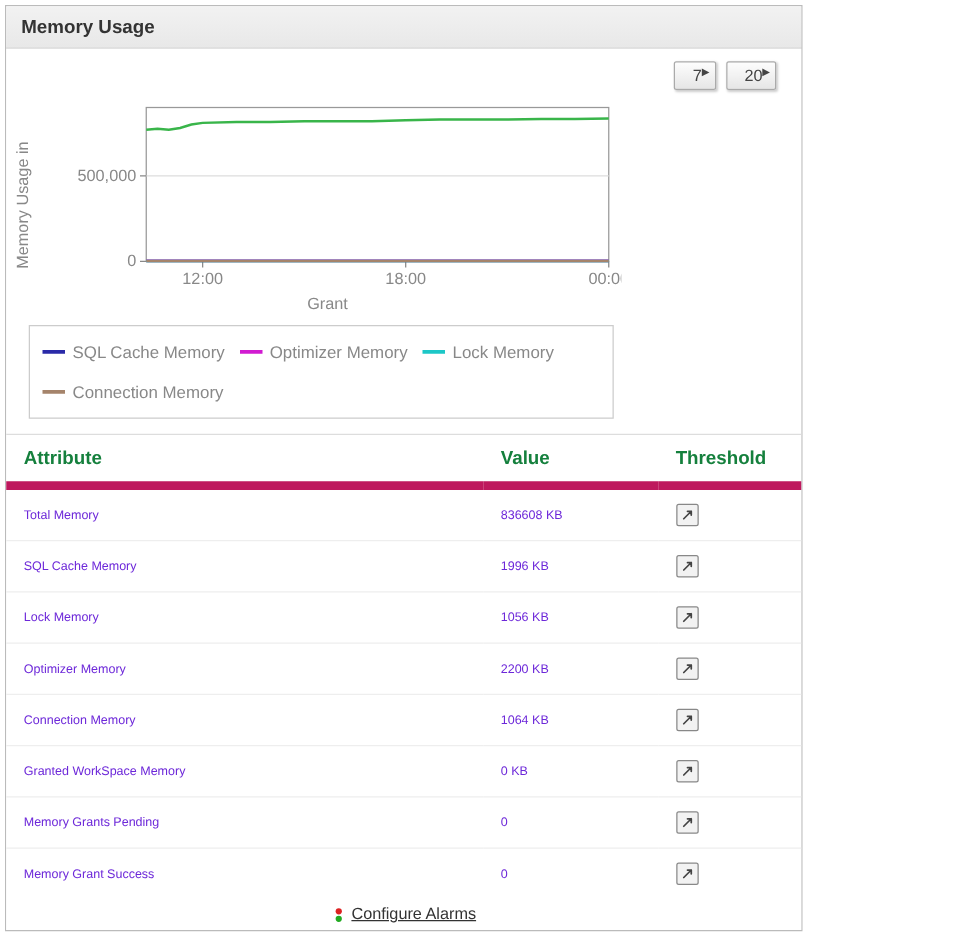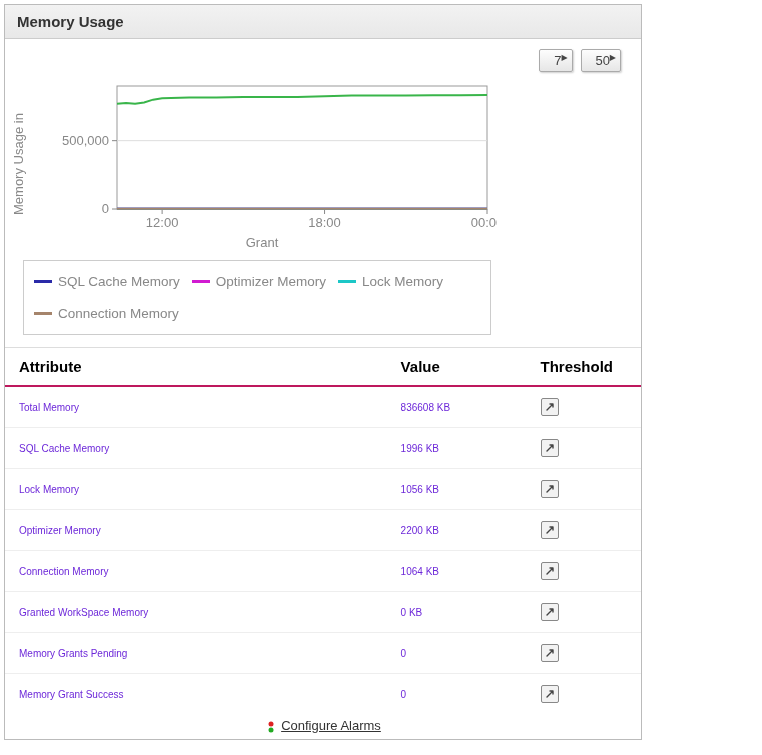--- a/index.html
+++ b/index.html
@@ -92,22 +92,22 @@
     .hr { border-top: 1px solid #ddd; }
     table.attrs {
       width: 100%;
       border-collapse: collapse;
     }
     table.attrs th {
       text-align: left;
       font-weight: bold;
       font-size: 15px;
       padding: 10px 14px;
-      border-bottom: 2px solid #be185d;
-      color: #000000;
+      border-bottom: 7px solid #be185d;
+      color: #15803d;
     }
     table.attrs td {
       padding: 11px 14px;
       border-bottom: 1px solid #eee;
       color: #6d28d9;
       font-size: 10px;
     }
     table.attrs tr:last-child td { border-bottom: none; }
     .thresh-icon {
       display: inline-flex;
@@ -143,21 +143,21 @@
   <div class="panel-header">Memory Usage</div>
 
   <div class="panel-body">
 
     <div class="toolbar">
       <button class="range-btn">
         <span>7</span>
         <span class="tri">▶</span>
       </button>
       <button class="range-btn">
-        <span>50</span>
+        <span>20</span>
         <span class="tri">▶</span>
       </button>
     </div>
 
     <div class="chart-area">
       <div class="y-axis-label">Memory Usage in</div>
       <div class="chart-inner">
         <svg id="chart-svg" width="470" height="155">
             <rect x="90" y="8" width="370" height="123" fill="none" stroke="#999" stroke-width="1"></rect>
             <line x1="90" x2="460" y1="131" y2="131" stroke="#ddd"></line>

